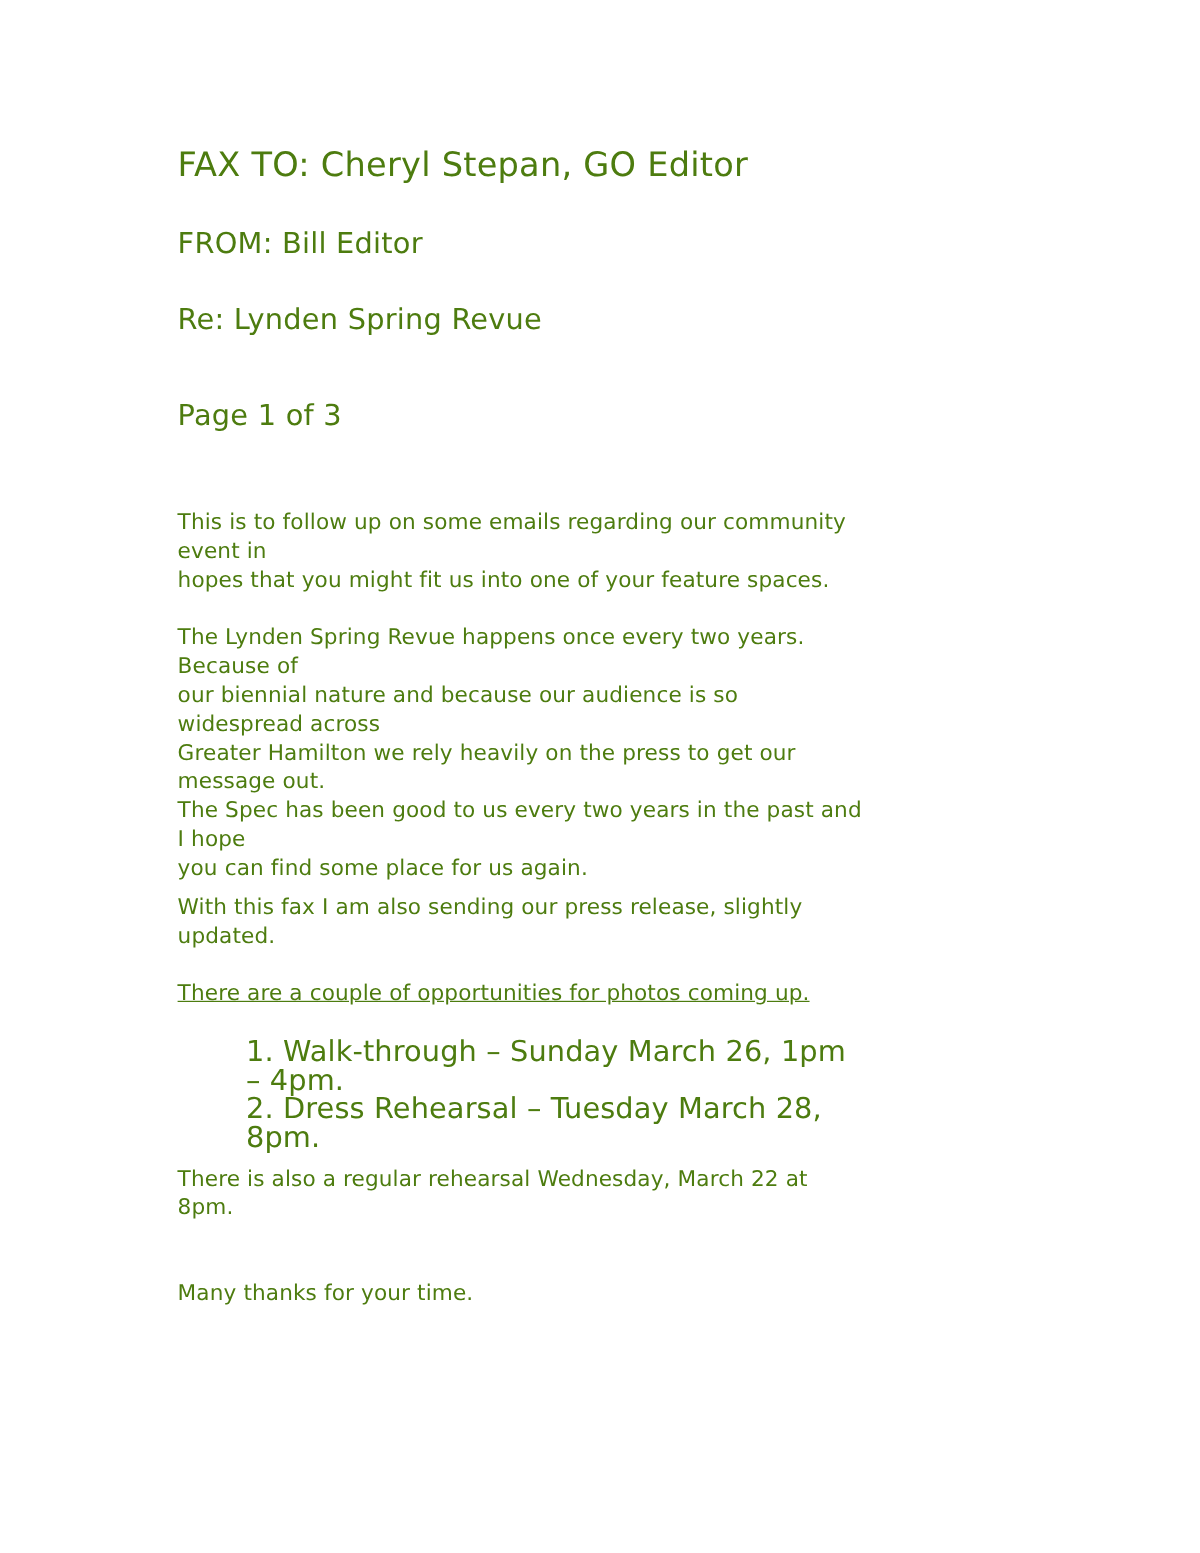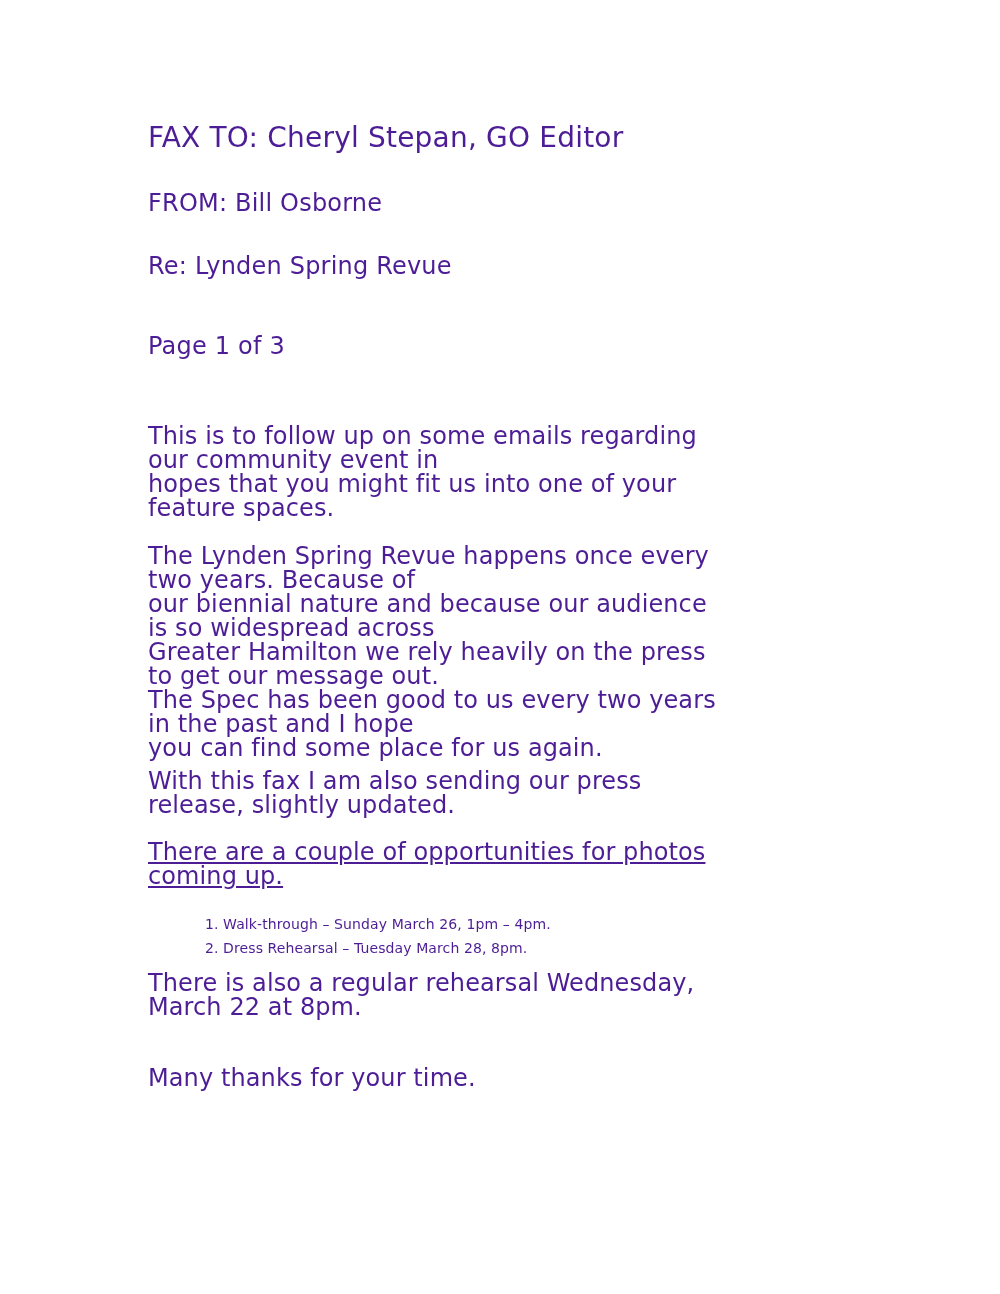--- a/index.html
+++ b/index.html
@@ -7,21 +7,21 @@
     width: 1000px;
     height: 1294px;
     background: #ffffff;
     font-family: "DejaVu Sans", "Liberation Sans", sans-serif;
   }
   .page {
     position: relative;
     width: 820px;
     height: 1294px;
     background: #ffffff;
-    color: #4c1d95;
+    color: #4d7c0f;
     padding: 0 100px 0 148px;
     overflow: hidden;
   }
   .fax-to {
     margin-top: 120px;
     font-size: 28px;
     font-weight: 400;
     line-height: 36px;
     letter-spacing: 0.2px;
     white-space: nowrap;
@@ -30,44 +30,44 @@
     font-size: 24px;
     font-weight: 400;
     line-height: 30px;
     letter-spacing: 0.2px;
     white-space: nowrap;
   }
   .meta-from { margin-top: 32px; }
   .meta-re   { margin-top: 33px; }
   .meta-page { margin-top: 50px; }
   .body-text {
-    font-size: 24px;
+    font-size: 18px;
     line-height: 24px;
     letter-spacing: 0.1px;
     white-space: pre-line;
   }
   .p-intro      { margin-top: 63px; }
   .p-revue      { margin-top: 24px; }
   .p-fax        { margin-top: 9px; }
   .p-photos     { margin-top: 23px; text-decoration: underline; }
   .photo-list   { margin-top: 24px; padding-left: 57px; list-style: none; }
-  .photo-list li { font-size: 14px; line-height: 24px; letter-spacing: 0.1px; }
+  .photo-list li { font-size: 24px; line-height: 24px; letter-spacing: 0.1px; }
   .p-rehearsal  { margin-top: 11px; }
   .p-spectator  { margin-top: 24px; }
   .p-thanks     { margin-top: 47px; }
   .p-regards    { margin-top: 24px; }
 </style>
 </head>
 <body>
 
 <div class="page">
 
   <div class="fax-to">FAX TO: Cheryl Stepan, GO Editor</div>
 
-  <div class="meta-line meta-from">FROM: Bill Osborne</div>
+  <div class="meta-line meta-from">FROM: Bill Editor</div>
 
   <div class="meta-line meta-re">Re: Lynden Spring Revue</div>
 
   <div class="meta-line meta-page">Page 1 of 3</div>
 
   <p class="body-text p-intro">This is to follow up on some emails regarding our community event in
 hopes that you might fit us into one of your feature spaces.</p>
 
   <p class="body-text p-revue">The Lynden Spring Revue happens once every two years. Because of
 our biennial nature and because our audience is so widespread across

